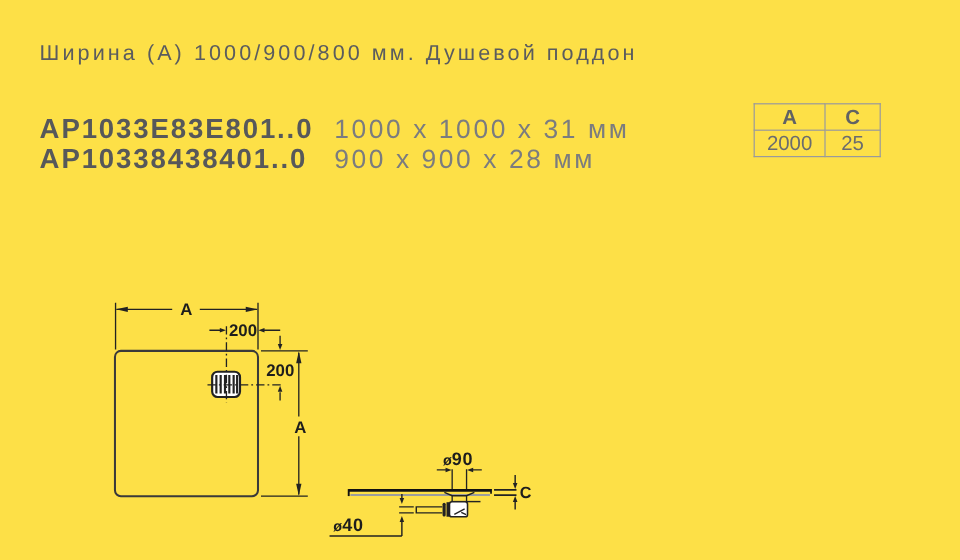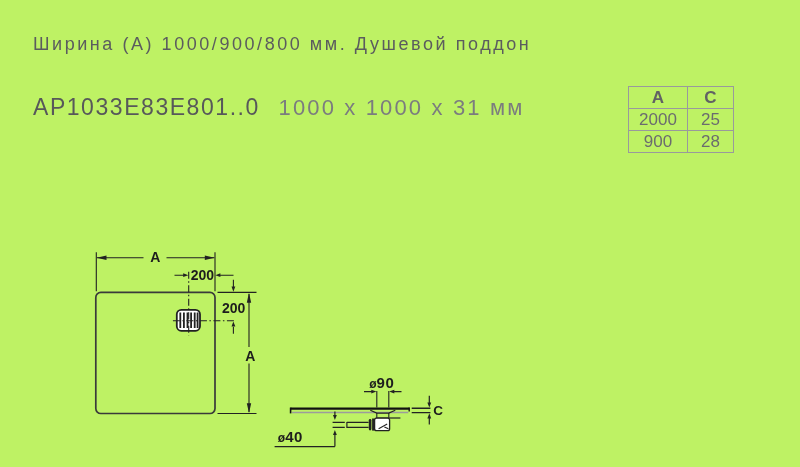--- a/index.html
+++ b/index.html
@@ -1,53 +1,50 @@
 <!DOCTYPE html>
 <html><head>
 <meta charset="utf-8">
 <style>
   html,body{margin:0;padding:0;background:#fff;}
-  #page{position:relative;width:800px;height:467px;background:#bef264;overflow:hidden;
+  #page{position:relative;width:800px;height:467px;background:#fde047;overflow:hidden;
         font-family:"Liberation Sans",sans-serif;}
   .title{position:absolute;left:33px;top:34px;font-size:18px;color:#5b5c5e;
          letter-spacing:2.55px;white-space:nowrap;}
   .codes{position:absolute;left:33px;top:95px;}
   .crow{position:relative;height:25px;line-height:25px;white-space:nowrap;}
-  .code{display:inline-block;width:245.5px;font-weight:normal;font-size:23px;color:#57585a;
+  .code{display:inline-block;width:245.5px;font-weight:bold;font-size:23px;color:#57585a;
         letter-spacing:1.55px;}
   .dims{font-size:22px;color:#7b7c7f;letter-spacing:2.15px;margin-top:36px;}
   table.spec{position:absolute;left:628px;top:86px;border-collapse:collapse;
              font-size:17px;color:#6b6c6e;}
   table.spec td,table.spec th{border:1px solid #999a9c;text-align:center;padding:0;
              height:21px;line-height:21px;}
   table.spec th{width:58px;font-weight:bold;color:#616264;}
   table.spec td.c,table.spec th.c{width:45px;}
   svg{position:absolute;left:0;top:0;}
   svg text{font-family:"Liberation Sans",sans-serif;font-weight:bold;fill:#1d1d1d;}
 </style>
 </head>
 <body>
 <div id="page">
   <div class="title">Ширина (А) 1000/900/800 мм. Душевой поддон</div>
   <div class="codes">
     <div class="crow"><span class="code">AP1033E83E801..0</span><span class="dims">1000 x 1000 x 31 мм</span></div>
+    <div class="crow"><span class="code">AP10338438401..0</span><span class="dims">900 x 900 x 28 мм</span></div>
   </div>
   <table class="spec">
     <tbody>
         <tr>
           <th>A</th>
           <th class="c">C</th>
         </tr>
     <tr>
           <td>2000</td>
           <td class="c">25</td>
-        </tr>
-    <tr>
-          <td>900</td>
-          <td class="c">28</td>
         </tr>
   </tbody>
     </table>
   <svg width="800" height="467" viewBox="0 0 800 467">
     <g stroke="#222" stroke-width="1.1" fill="none">
 
       <rect x="95.8" y="292.4" width="119.2" height="121.1" rx="5" stroke-width="1.7" stroke="#3a3a3a"></rect>
 
       <path d="M96.3 252.3 V291.2 M215 252.3 V291.2"></path>
 

